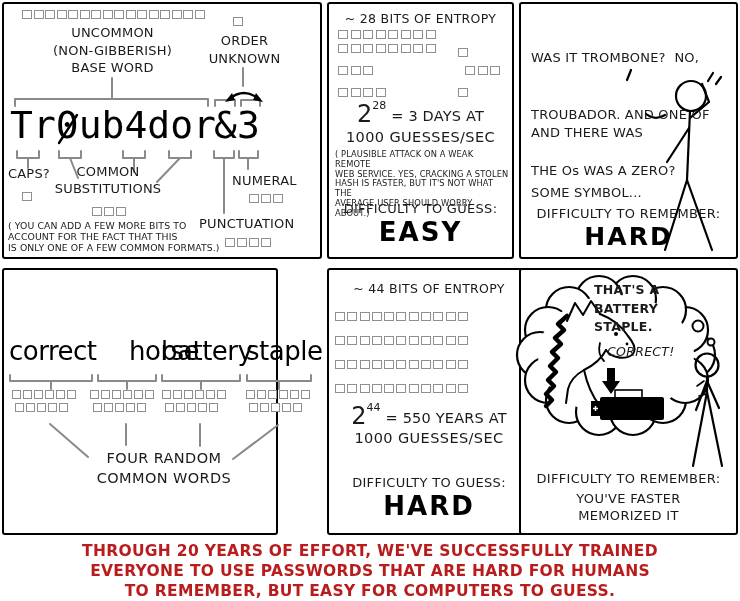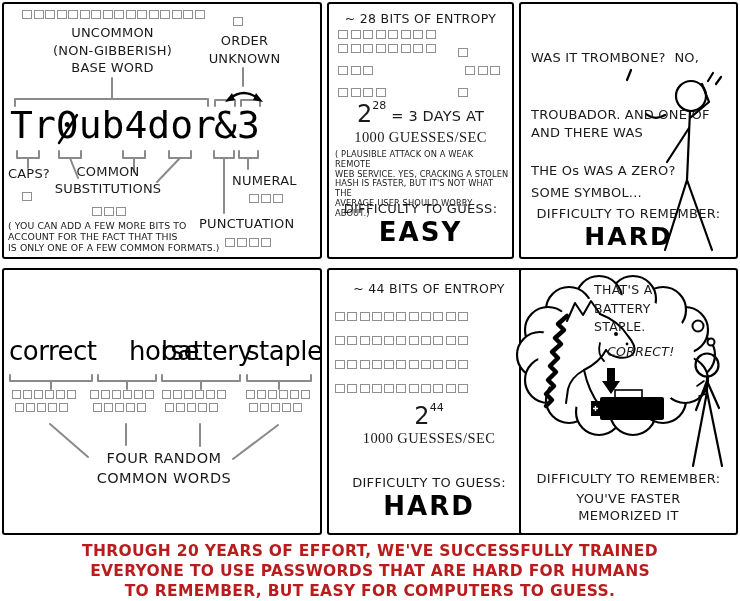--- a/index.html
+++ b/index.html
@@ -21,21 +21,21 @@
   .lbl-sm{font-size:9.3px;line-height:10.8px;letter-spacing:.1px;}
   .password{font-family:"DejaVu Sans Mono",monospace;font-size:38px;line-height:40px;color:#000;}
   .words{font-size:26px;line-height:30px;letter-spacing:-.5px;color:#000;}
   .speech{font-size:13px;line-height:18.7px;white-space:pre;letter-spacing:.2px;}
   .diff-label{font-size:13px;letter-spacing:.3px;}
   .diff-value{font-size:26px;font-weight:bold;letter-spacing:2px;color:#000;}
   .formula{display:flex;justify-content:center;align-items:flex-start;}
   .f-base{font-size:24px;line-height:24px;}
   .f-exp{font-size:11px;line-height:11px;position:relative;top:-2px;}
   .f-rest{font-size:14.5px;line-height:20px;margin-left:5px;padding-top:4px;letter-spacing:.2px;}
-  .f-l2{font-size:14.5px;letter-spacing:.4px;font-family:Liberation Serif, serif;}
+  .f-l2{font-size:14.5px;letter-spacing:.4px;}
   .note2{font-size:8.3px;line-height:9.8px;letter-spacing:.1px;}
   .caption{font-size:15.5px;line-height:20px;letter-spacing:.3px;color:#b91c1c;font-weight:bold;}
   .thought{font-size:12.5px;line-height:18.5px;letter-spacing:.3px;}
   .correct{font-size:12.5px;font-style:italic;letter-spacing:.3px;text-align:center;}
   svg{overflow:visible;}
 </style>
 </head>
 <body>
 
 <div class="comic">
@@ -138,21 +138,21 @@
       <div>THE Os WAS A ZERO?</div>
     </div>
     <div class="abs speech" style="left:10px;top:79px;line-height:20px;">
       <div>AND THERE WAS</div>
       <div>SOME SYMBOL...</div>
     </div>
     <div class="abs ctr diff-label" style="top:202px;">DIFFICULTY TO REMEMBER:</div>
     <div class="abs ctr diff-value" style="top:218px;font-size:25px;">HARD</div>
   </div>
 
-  <div class="panel" style="left:2px;top:268px;width:320px;height:267px;">
+  <div class="panel" style="left:2px;top:268px;width:276px;height:267px;">
     <svg class="ovl" width="315" height="262" viewBox="0 0 315 262">
       <g fill="none" stroke="#8a8a8a" stroke-width="2" stroke-linecap="round" stroke-linejoin="round">
         <path d="M6,105 V111 H88 V105 M47,111 V119"></path>
         <path d="M94,105 V111 H152 V105 M123,111 V119"></path>
         <path d="M158,105 V111 H236 V105 M197,111 V119"></path>
         <path d="M243,105 V111 H307 V105 M275,111 V119"></path>
         <path d="M46,154 L84,187"></path>
         <path d="M122,154 V175"></path>
         <path d="M196,154 V176"></path>
         <path d="M274,155 L229,189"></path>
@@ -186,20 +186,21 @@
 
   <div class="panel" style="left:327px;top:268px;width:204px;height:267px;">
     <div class="abs ctr" style="top:11px;font-size:12.5px;letter-spacing:.3px;">~ 44 BITS OF ENTROPY</div>
     <div class="abs bits bits--p5" style="left:6px;top:42px;"><span class="bit"></span><span class="bit"></span><span class="bit"></span><span class="bit"></span><span class="bit"></span><span class="bit"></span><span class="bit"></span><span class="bit"></span><span class="bit"></span><span class="bit"></span><span class="bit"></span></div>
     <div class="abs bits bits--p5" style="left:6px;top:66px;"><span class="bit"></span><span class="bit"></span><span class="bit"></span><span class="bit"></span><span class="bit"></span><span class="bit"></span><span class="bit"></span><span class="bit"></span><span class="bit"></span><span class="bit"></span><span class="bit"></span></div>
     <div class="abs bits bits--p5" style="left:6px;top:90px;"><span class="bit"></span><span class="bit"></span><span class="bit"></span><span class="bit"></span><span class="bit"></span><span class="bit"></span><span class="bit"></span><span class="bit"></span><span class="bit"></span><span class="bit"></span><span class="bit"></span></div>
     <div class="abs bits bits--p5" style="left:6px;top:114px;"><span class="bit"></span><span class="bit"></span><span class="bit"></span><span class="bit"></span><span class="bit"></span><span class="bit"></span><span class="bit"></span><span class="bit"></span><span class="bit"></span><span class="bit"></span><span class="bit"></span></div>
     <div class="abs ctr formula" style="top:134px;">
       <span class="f-base">2</span>
         <span class="f-exp">44</span>
+        <span class="f-rest">= 550 YEARS AT</span>
     </div>
     <div class="abs ctr f-l2" style="top:160px;">1000 GUESSES/SEC</div>
     <div class="abs ctr diff-label" style="top:205px;">DIFFICULTY TO GUESS:</div>
     <div class="abs ctr diff-value" style="top:221px;">HARD</div>
   </div>
 
   <div class="panel" style="left:519px;top:268px;width:219px;height:267px;">
     <svg class="ovl" width="214" height="262" viewBox="0 0 214 262">
       <g fill="#fff" stroke="#000" stroke-width="2.2">
         <circle cx="171" cy="85" r="23"></circle>
@@ -238,21 +239,21 @@
         <circle cx="177" cy="56" r="5.5"></circle>
           <circle cx="190" cy="72" r="3.5"></circle>
       </g>
       <g fill="none" stroke="#000" stroke-width="2.2" stroke-linecap="round" stroke-linejoin="round">
         <circle cx="186" cy="95" r="11.5"></circle>
         <path d="M186,107 V122"></path>
         <path d="M186,122 L172,196 M186,122 L201,196"></path>
         <path d="M186,111 L175,140 M186,111 L198,138"></path>
       </g>
     </svg>
-    <div class="abs thought" style="left:73px;top:11px;">
+    <div class="abs thought" style="left:73px;top:11px;font-weight:bold;">
       <div>THAT'S A</div>
       <div>BATTERY</div>
       <div>STAPLE.</div>
     </div>
     <div class="abs correct" style="left:86px;top:74px;">CORRECT!</div>
     <div class="abs ctr diff-label" style="top:201px;">DIFFICULTY TO REMEMBER:</div>
     <div class="abs ctr" style="top:220px;font-size:13px;line-height:17px;letter-spacing:.3px;">
       <div>YOU'VE FASTER</div>
       <div>MEMORIZED IT</div>
     </div>

